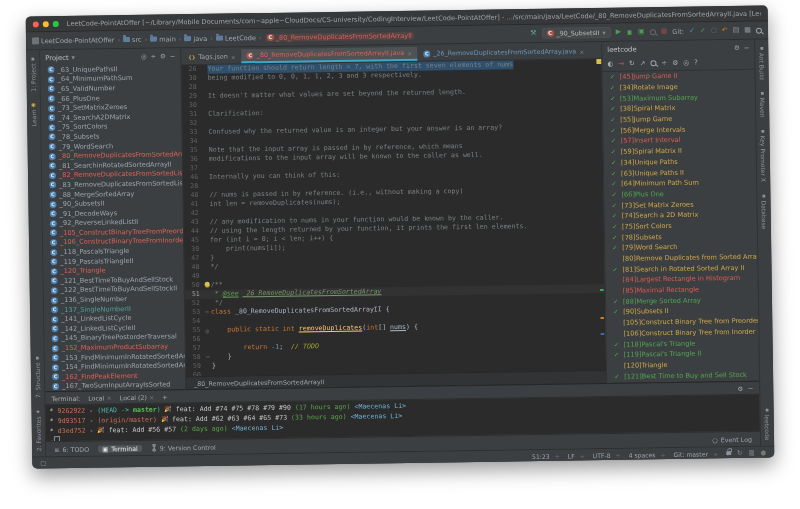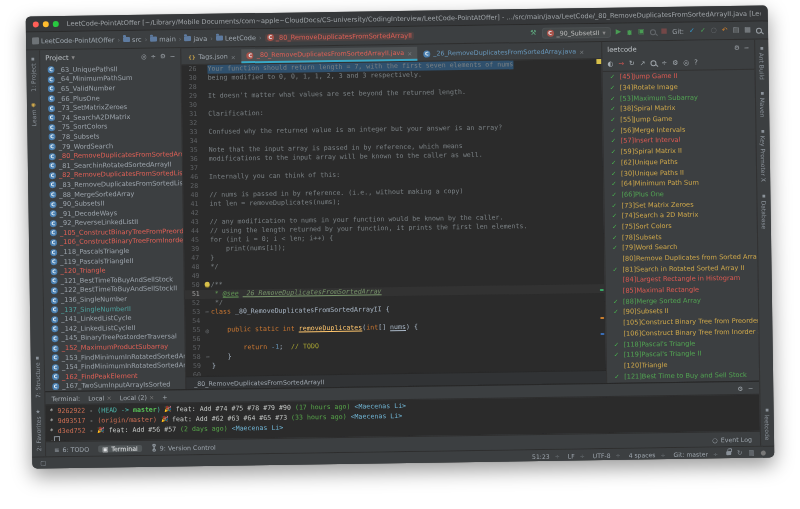--- a/index.html
+++ b/index.html
@@ -66,21 +66,21 @@
   .eline .fold{width:8px;flex:0 0 auto;text-align:center;color:#707478;}
   .eline.cur{background:#323232;}
   .eline.cur .ln{color:#a4a3a3;}
   .selbg{background:#2f506d;}
   .cmt{color:#7a8084}.doc{color:#629755;font-style:italic}
   .doctag{color:#629755;font-style:italic;text-decoration:underline}
   .doclink{color:#77936a;font-style:italic;text-decoration:underline}
   .kw{color:#cc7832}.plain{color:#a9b7c6}
   .meth{color:#ffc66d;text-decoration:underline}
   .param{color:#a9b7c6;text-decoration:underline}
-  .numlit{color:#6897bb}.todo{color:#a8a432;}
+  .numlit{color:#6897bb}.todo{color:#a8a432;font-style:italic}
   .bulb{display:inline-block;width:5px;height:5px;border-radius:50%;background:#d8c04a;box-shadow:0 1px 0 #8a7a2a;}
   .gearg{color:#7f8b91;font-size:6px;}
   .smark{position:absolute;right:1px;width:4px;height:2px;border-radius:1px;}
   .annbox{position:absolute;top:0;right:0;width:5px;height:5px;background:#d8c04a;}
   .ebreadcrumb{height:12px;background:#313335;border-top:1px solid #282828;display:flex;align-items:center;
                padding:0 8px;font-size:6.3px;color:#9da5ad;flex:0 0 auto;}
   
   .lcpanel{width:152px;background:#3c3f41;border-left:1px solid #323232;display:flex;flex-direction:column;min-width:0;}
   .lctools{height:14px;display:flex;align-items:center;gap:5px;padding:0 5px;border-bottom:1px solid #323232;
            color:#a6adb3;font-size:6.8px;flex:0 0 auto;}
@@ -473,25 +473,25 @@
                 <div class="lcitem">
                   <span class="chk">✓</span>
                   <span class="hard">[57]Insert Interval</span>
                 </div>
                 <div class="lcitem">
                   <span class="chk">✓</span>
                   <span class="medium">[59]Spiral Matrix II</span>
                 </div>
                 <div class="lcitem">
                   <span class="chk">✓</span>
-                  <span class="medium">[62]Unique Paths</span>
-                </div>
-                <div class="lcitem">
-                  <span class="chk">✓</span>
-                  <span class="medium">[30]Unique Paths II</span>
+                  <span class="medium">[34]Unique Paths</span>
+                </div>
+                <div class="lcitem">
+                  <span class="chk">✓</span>
+                  <span class="medium">[63]Unique Paths II</span>
                 </div>
                 <div class="lcitem">
                   <span class="chk">✓</span>
                   <span class="medium">[64]Minimum Path Sum</span>
                 </div>
                 <div class="lcitem">
                   <span class="chk">✓</span>
                   <span class="easy">[66]Plus One</span>
                 </div>
                 <div class="lcitem">

